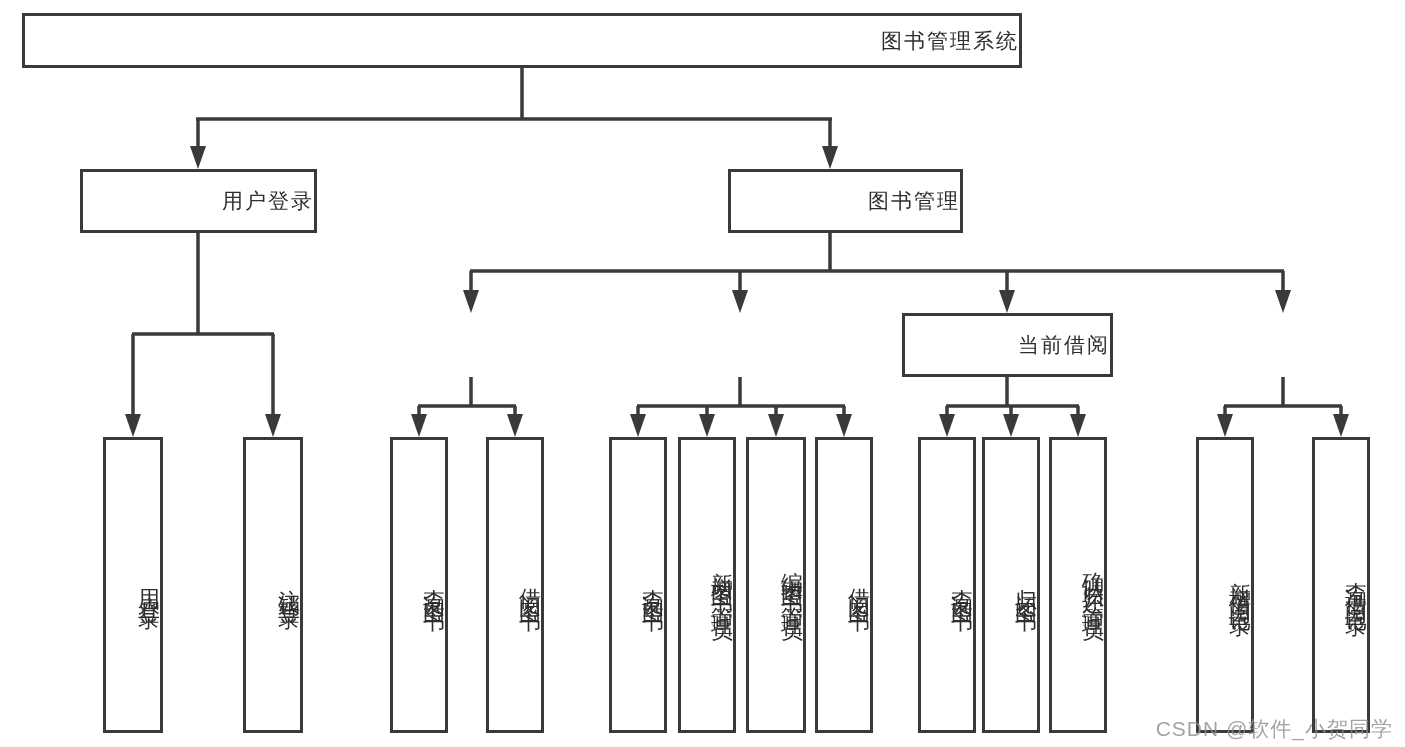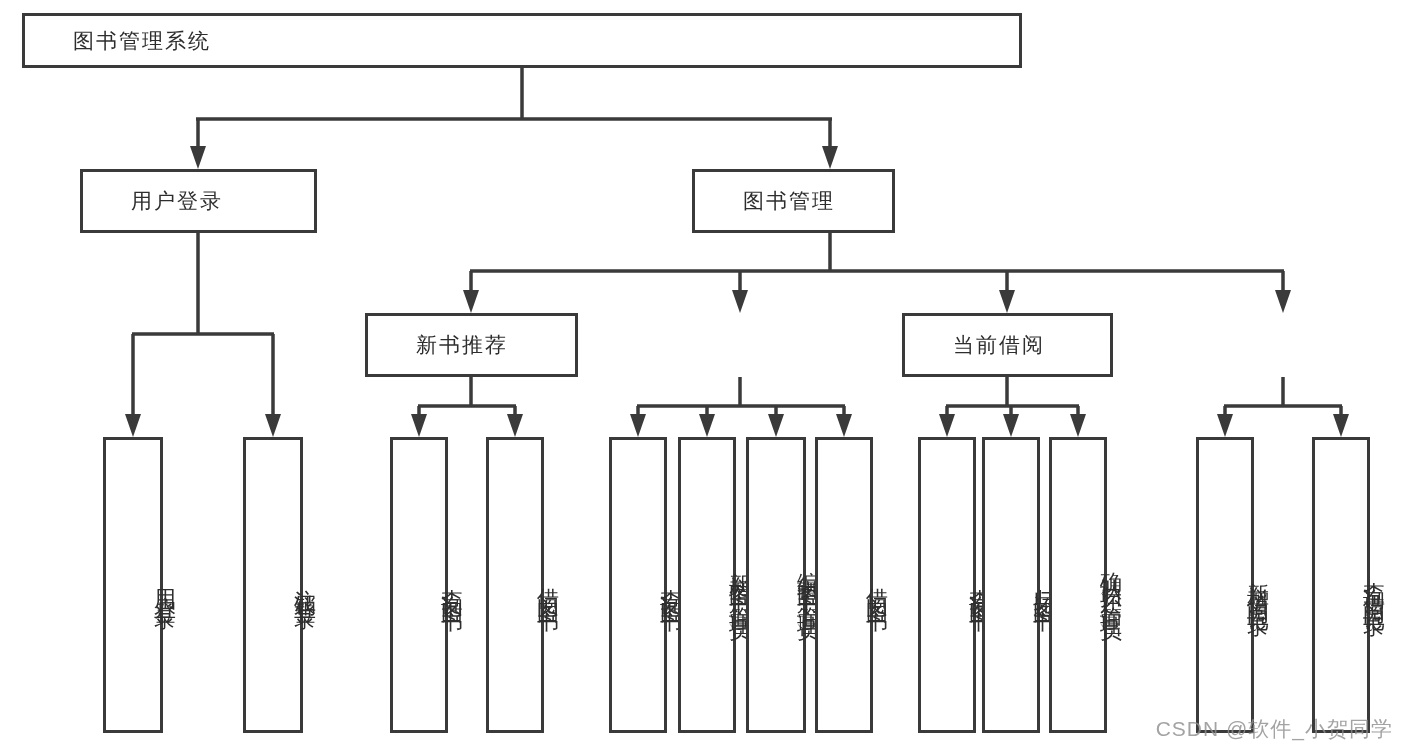--- a/index.html
+++ b/index.html
@@ -17,21 +17,21 @@
     width: 1405px; height: 747px;
     pointer-events: none;
   }
   .node {
     position: absolute;
     box-sizing: border-box;
     background: #ffffff;
     border: 3px solid #3a3a3a;
     display: flex;
     align-items: center;
-    justify-content: flex-start;
+    justify-content: flex-end;
     color: #2e2e2e;
     padding-left: 48px;
   }
   .node.h .lbl {
     font-size: 21px;
     letter-spacing: 2px;
     white-space: nowrap;
   }
   .node.v .lbl {
     writing-mode: vertical-rl;
@@ -113,27 +113,24 @@
       <polygon points="1333,414 1349,414 1341,437" fill="#3a3a3a"></polygon>
     </svg>
 
   <div class="node h" style="left:22px; top:13px; width:1000px; height:55px;">
     <span class="lbl">图书管理系统</span>
   </div>
 
   <div class="node h" style="left:80px; top:169px; width:237px; height:64px;">
     <span class="lbl">用户登录</span>
   </div>
-  <div class="node h" style="left:692px; top:169px; width:203px; height:64px;">
+  <div class="node h" style="left:728px; top:169px; width:235px; height:64px;">
     <span class="lbl">图书管理</span>
   </div>
 
-  <div class="node h" style="left:365px; top:313px; width:213px; height:64px;">
-    <span class="lbl">新书推荐</span>
-  </div>
   <div class="node h" style="left:902px; top:313px; width:211px; height:64px;">
     <span class="lbl">当前借阅</span>
   </div>
 
   <div class="node v" style="left:103px; top:437px; width:60px; height:296px;">
     <span class="lbl">用户登录</span>
   </div>
   <div class="node v" style="left:243px; top:437px; width:60px; height:296px;">
     <span class="lbl">注销登录</span>
   </div>

